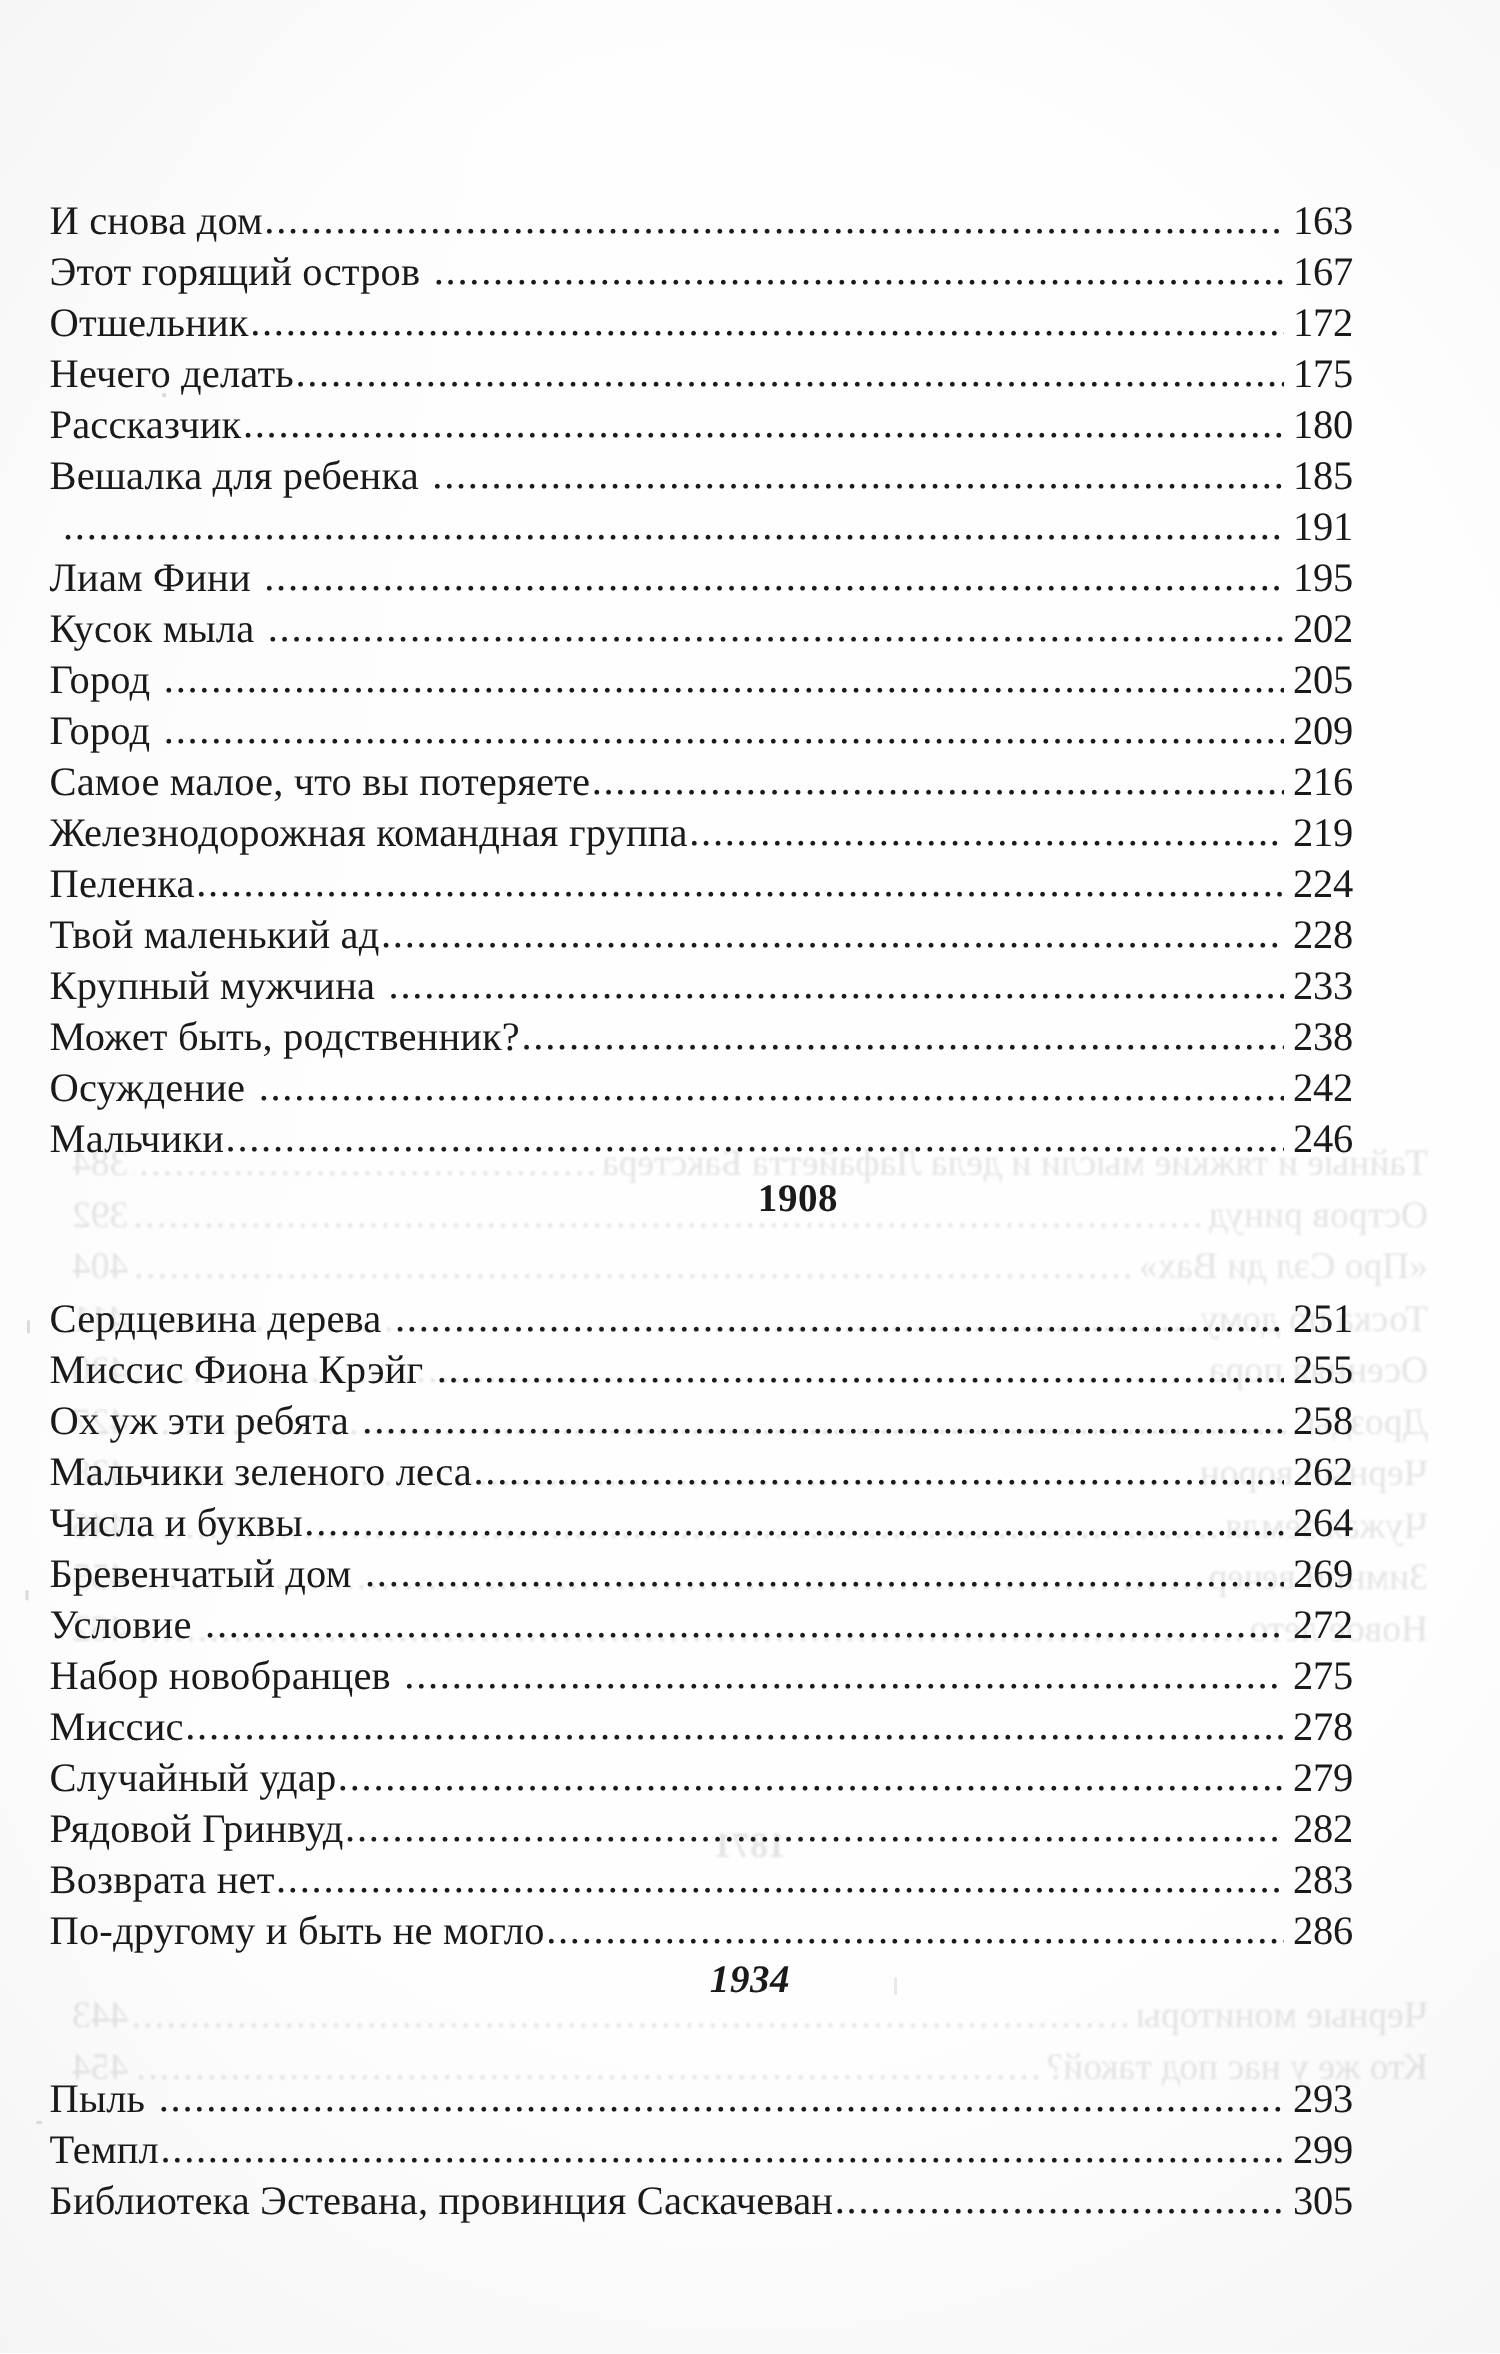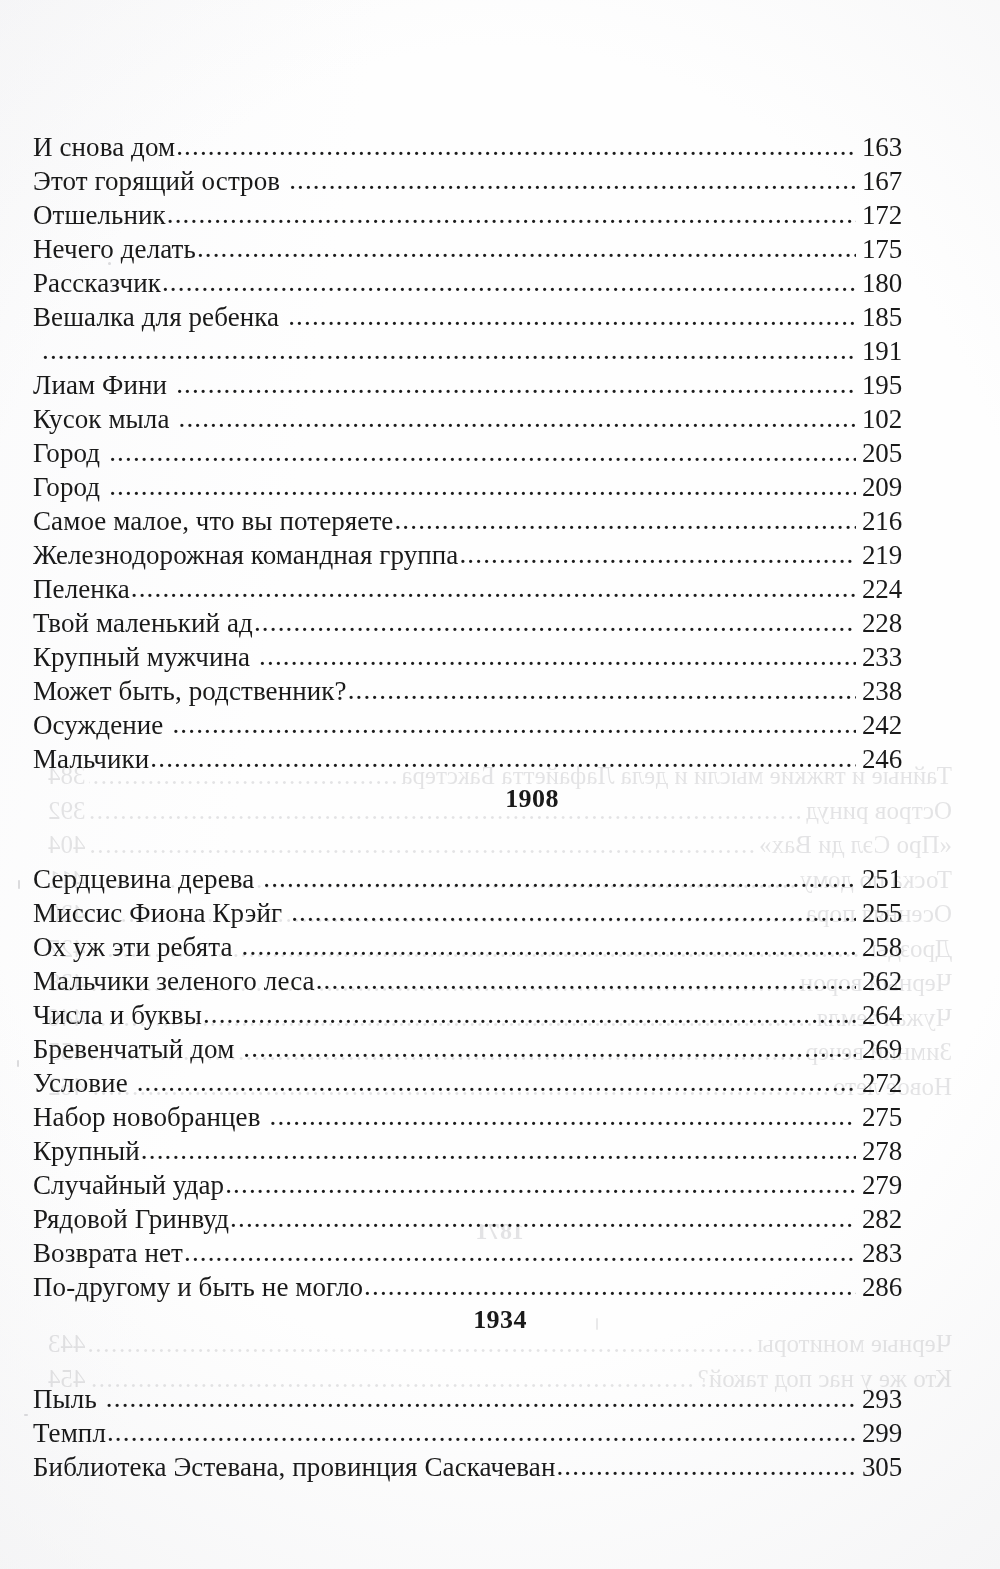--- a/index.html
+++ b/index.html
@@ -253,21 +253,21 @@
           <span class="entry-page">191</span>
         </div>
         <div class="toc-entry gap">
           <span class="entry-title">Лиам Фини</span>
           <span class="entry-dots">............................................................................................................................................</span>
           <span class="entry-page">195</span>
         </div>
         <div class="toc-entry gap">
           <span class="entry-title">Кусок мыла</span>
           <span class="entry-dots">............................................................................................................................................</span>
-          <span class="entry-page">102</span>
+          <span class="entry-page">202</span>
         </div>
         <div class="toc-entry gap">
           <span class="entry-title">Город</span>
           <span class="entry-dots">............................................................................................................................................</span>
           <span class="entry-page">205</span>
         </div>
         <div class="toc-entry gap">
           <span class="entry-title">Город</span>
           <span class="entry-dots">............................................................................................................................................</span>
           <span class="entry-page">209</span>
@@ -351,21 +351,21 @@
           <span class="entry-title">Условие</span>
           <span class="entry-dots">............................................................................................................................................</span>
           <span class="entry-page">272</span>
         </div>
         <div class="toc-entry gap">
           <span class="entry-title">Набор новобранцев</span>
           <span class="entry-dots">............................................................................................................................................</span>
           <span class="entry-page">275</span>
         </div>
         <div class="toc-entry">
-          <span class="entry-title">Крупный</span>
+          <span class="entry-title">Миссис</span>
           <span class="entry-dots">............................................................................................................................................</span>
           <span class="entry-page">278</span>
         </div>
         <div class="toc-entry">
           <span class="entry-title">Случайный удар</span>
           <span class="entry-dots">............................................................................................................................................</span>
           <span class="entry-page">279</span>
         </div>
         <div class="toc-entry">
           <span class="entry-title">Рядовой Гринвуд</span>
@@ -377,21 +377,21 @@
           <span class="entry-dots">............................................................................................................................................</span>
           <span class="entry-page">283</span>
         </div>
         <div class="toc-entry">
           <span class="entry-title">По-другому и быть не могло</span>
           <span class="entry-dots">............................................................................................................................................</span>
           <span class="entry-page">286</span>
         </div>
       </div>
 
-    <div class="section-head" style="top:1305px;">1934</div>
+    <div class="section-head" style="top:1305px;font-style:italic;">1934</div>
 
     <div class="toc-block" id="section-2" style="top:1382px;">
         <div class="toc-entry gap">
           <span class="entry-title">Пыль</span>
           <span class="entry-dots">............................................................................................................................................</span>
           <span class="entry-page">293</span>
         </div>
         <div class="toc-entry">
           <span class="entry-title">Темпл</span>
           <span class="entry-dots">............................................................................................................................................</span>

